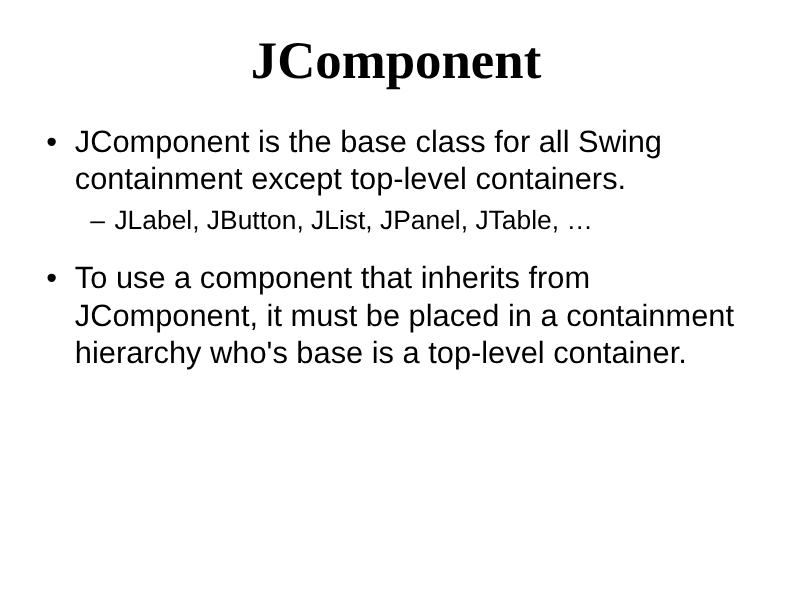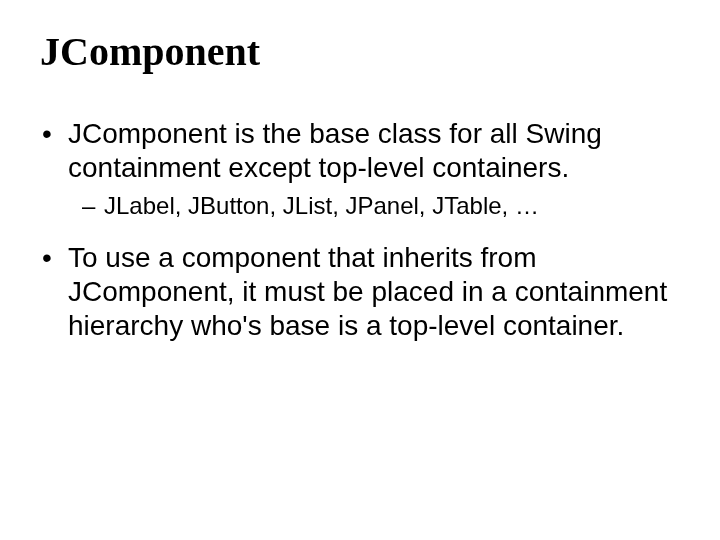--- a/index.html
+++ b/index.html
@@ -11,24 +11,25 @@
       width: 720px;
       height: 540px;
       background: #ffffff;
       font-family: Arial, Helvetica, sans-serif;
       color: #000000;
       padding: 20px 40px;
       overflow: hidden;
     }
     .slide-title {
       font-family: "Times New Roman", Times, serif;
-      font-size: 40px;
+      font-size: 48px;
       font-weight: bold;
+      text-align: center;
       margin-top: 8px;
-      margin-bottom: 42px;
+      margin-bottom: 29px;
     }
     .content {
       padding-left: 0;
     }
     .bullet-l1 {
       display: flex;
       align-items: flex-start;
       margin-bottom: 4px;
     }
     .bullet-l1 .dot {

